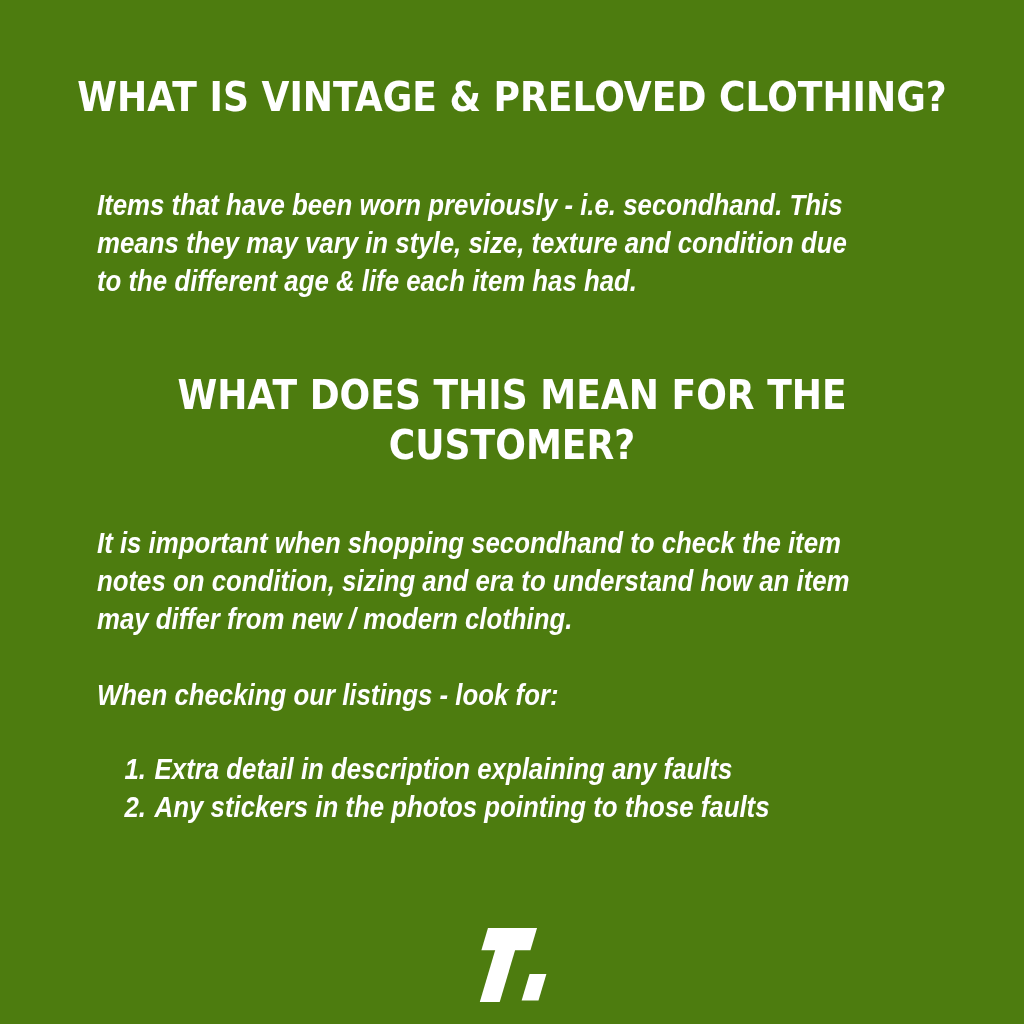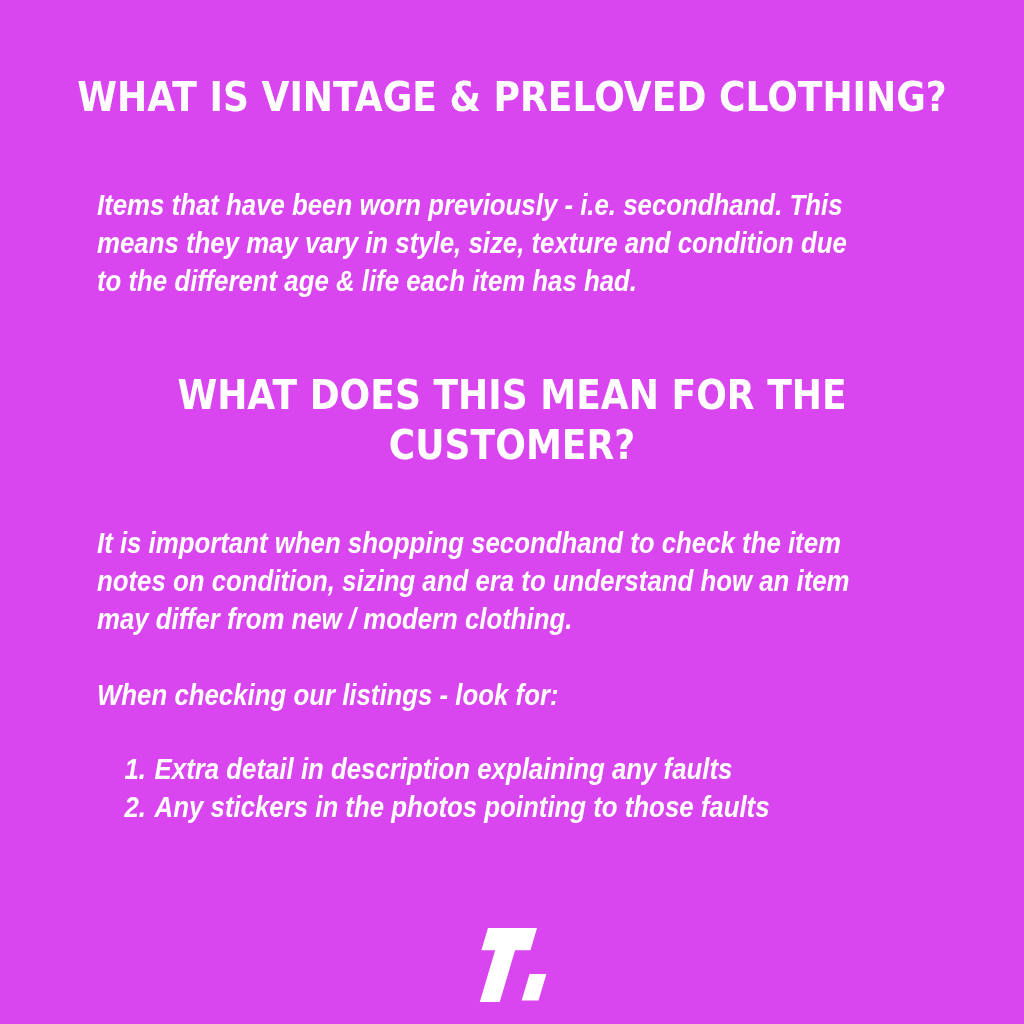--- a/index.html
+++ b/index.html
@@ -4,21 +4,21 @@
 <style>
   html, body {
     margin: 0;
     padding: 0;
     background: #000000;
   }
   .canvas {
     position: relative;
     width: 1024px;
     height: 1024px;
-    background: #d946ef;
+    background: #4d7c0f;
     color: #ffffff;
     overflow: hidden;
     font-family: "Liberation Sans", sans-serif;
   }
   .heading {
     position: absolute;
     left: 0;
     width: 1024px;
     text-align: center;
     font-family: "DejaVu Sans", sans-serif;

